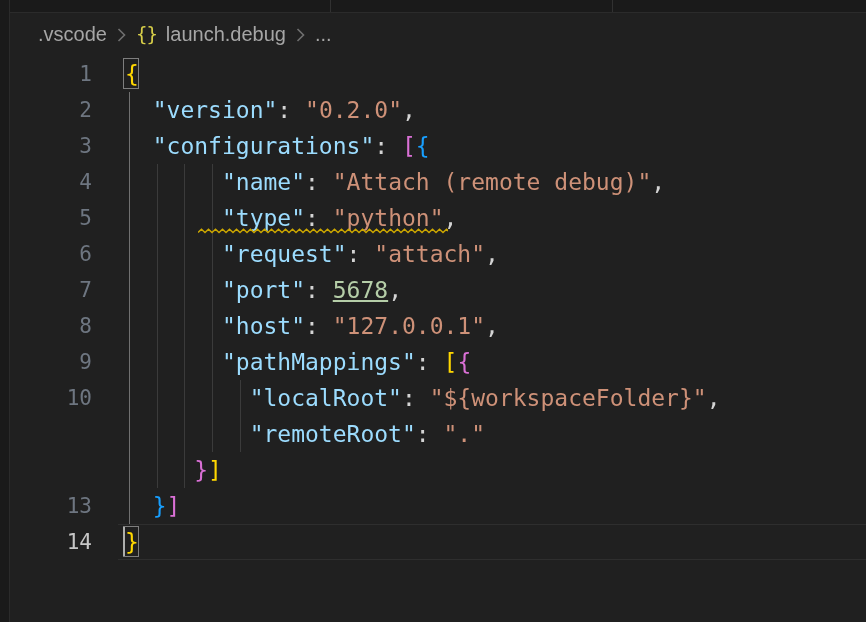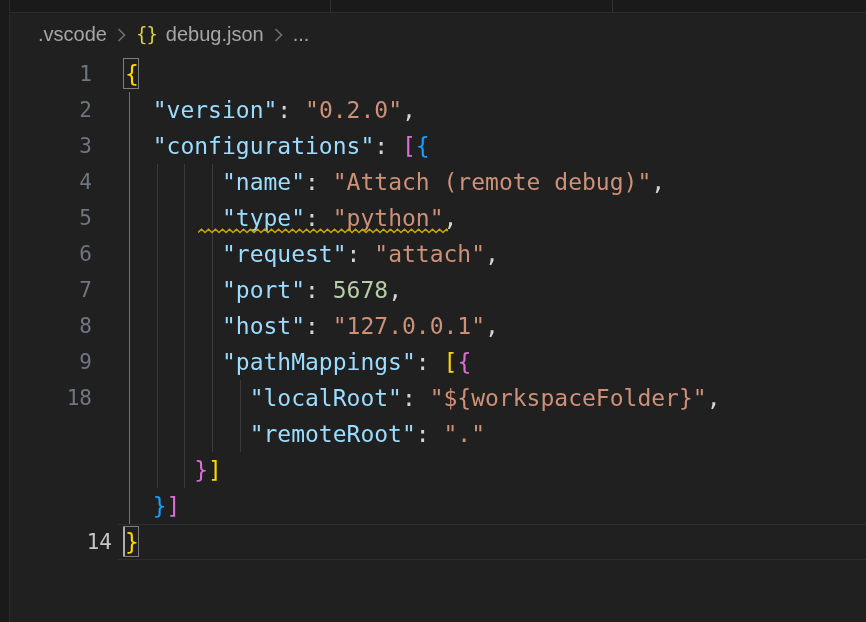--- a/index.html
+++ b/index.html
@@ -16,28 +16,28 @@
               font-size:20px;color:var(--bc,#A6A6A6);}
   .bc-item{cursor:default;}
   .bc-icon{font-family:"DejaVu Sans Mono",monospace;font-size:19px;color:var(--json-icon,#D7CE49);
            letter-spacing:-1px;transform:translateY(-1px);}
   .bc-chev{flex:0 0 auto;}
   
   .editor{position:absolute;left:0;top:56px;right:0;}
   .line{position:relative;height:36px;width:100%;}
   .gutter{position:absolute;left:0;top:0;width:92px;height:36px;line-height:36px;text-align:right;
           font-family:"DejaVu Sans Mono",monospace;font-size:21px;color:var(--lnum,#6E7681);}
-  .line.active .gutter{color:var(--lnum-active,#C6C6C6);margin-left:20px;}
+  .line.active .gutter{color:var(--lnum-active,#C6C6C6);}
   .code{position:absolute;left:125px;top:0;right:0;height:36px;line-height:36px;white-space:pre;
         font-family:"DejaVu Sans Mono",monospace;font-size:23px;color:var(--pun,#D4D4D4);}
   .txt{position:relative;z-index:2;}
   .tk-pl{color:var(--pun,#D4D4D4);}
   .tk-key{color:var(--key,#9CDCFE);}
   .tk-str{color:var(--str,#CE9178);}
-  .tk-num{color:var(--num,#B5CEA8);}
+  .tk-num{color:var(--num,#B5CEA8);text-decoration:underline;}
   .tk-pun{color:var(--pun,#D4D4D4);}
   .tk-b1{color:var(--b1,#FFD700);}
   .tk-b2{color:var(--b2,#DA70D6);}
   .tk-b3{color:var(--b3,#179FFF);}
   .guide{position:absolute;top:0;bottom:0;width:1px;background:var(--guide,#3B3B3B);z-index:0;}
   .guide.on{background:var(--guide-active,#707070);}
   .match-box{position:absolute;width:16px;height:31px;top:2px;border:1px solid var(--match,#7E7E7E);
              z-index:1;box-sizing:border-box;}
   .cursor{position:absolute;width:2px;height:29px;top:3px;background:var(--cursor,#AEAFAD);z-index:4;}
   .cur-line{position:absolute;left:118px;right:0;top:0;height:36px;box-sizing:border-box;
@@ -52,21 +52,21 @@
   <div class="top-strip"></div>
   <div class="tab-sep" style="left:330px"></div>
   <div class="tab-sep" style="left:612px"></div>
 
   <div class="breadcrumb">
     <span class="bc-item">.vscode</span>
     <svg class="bc-chev" width="11" height="18" viewBox="0 0 11 18">
         <polyline points="2.5,3 8.5,9 2.5,15" fill="none" stroke="#6F6F6F" stroke-width="1.6"></polyline>
       </svg>
     <span class="bc-icon">{}</span>
-    <span class="bc-item">debug.json</span>
+    <span class="bc-item">launch.debug</span>
     <svg class="bc-chev" width="11" height="18" viewBox="0 0 11 18">
         <polyline points="2.5,3 8.5,9 2.5,15" fill="none" stroke="#6F6F6F" stroke-width="1.6"></polyline>
       </svg>
     <span class="bc-item">...</span>
   </div>
 
   <div class="editor" id="editor">
       <div class="line">
         <div class="gutter">1</div>
         <div class="code"><div class="match-box" style="left: -2px;"></div><span class="txt"><span class="tk-b1">{</span></span></div>
@@ -99,30 +99,31 @@
       </div>
       <div class="line">
         <div class="gutter">8</div>
         <div class="code"><div class="guide on" style="left: 4px;"></div><div class="guide" style="left: 31.694px;"></div><div class="guide" style="left: 59.388px;"></div><div class="guide" style="left: 87.082px;"></div><span class="txt"><span class="tk-pl">       </span><span class="tk-key">"host"</span><span class="tk-pun">:</span><span class="tk-pl"> </span><span class="tk-str">"127.0.0.1"</span><span class="tk-pun">,</span></span></div>
       </div>
       <div class="line">
         <div class="gutter">9</div>
         <div class="code"><div class="guide on" style="left: 4px;"></div><div class="guide" style="left: 31.694px;"></div><div class="guide" style="left: 59.388px;"></div><div class="guide" style="left: 87.082px;"></div><span class="txt"><span class="tk-pl">       </span><span class="tk-key">"pathMappings"</span><span class="tk-pun">:</span><span class="tk-pl"> </span><span class="tk-b1">[</span><span class="tk-b2">{</span></span></div>
       </div>
       <div class="line">
-        <div class="gutter">18</div>
+        <div class="gutter">10</div>
         <div class="code"><div class="guide on" style="left: 4px;"></div><div class="guide" style="left: 31.694px;"></div><div class="guide" style="left: 59.388px;"></div><div class="guide" style="left: 87.082px;"></div><div class="guide" style="left: 114.776px;"></div><span class="txt"><span class="tk-pl">         </span><span class="tk-key">"localRoot"</span><span class="tk-pun">:</span><span class="tk-pl"> </span><span class="tk-str">"${workspaceFolder}"</span><span class="tk-pun">,</span></span></div>
       </div>
       <div class="line">
         <div class="code"><div class="guide on" style="left: 4px;"></div><div class="guide" style="left: 31.694px;"></div><div class="guide" style="left: 59.388px;"></div><div class="guide" style="left: 87.082px;"></div><div class="guide" style="left: 114.776px;"></div><span class="txt"><span class="tk-pl">         </span><span class="tk-key">"remoteRoot"</span><span class="tk-pun">:</span><span class="tk-pl"> </span><span class="tk-str">"."</span></span></div>
       </div>
       <div class="line">
         <div class="code"><div class="guide on" style="left: 4px;"></div><div class="guide" style="left: 31.694px;"></div><div class="guide" style="left: 59.388px;"></div><span class="txt"><span class="tk-pl">     </span><span class="tk-b2">}</span><span class="tk-b1">]</span></span></div>
       </div>
       <div class="line">
+        <div class="gutter">13</div>
         <div class="code"><div class="guide on" style="left: 4px;"></div><span class="txt"><span class="tk-pl">  </span><span class="tk-b3">}</span><span class="tk-b2">]</span></span></div>
       </div>
       <div class="line active">
         <div class="cur-line"></div>
         <div class="gutter">14</div>
         <div class="code"><div class="match-box" style="left: -2px;"></div><div class="cursor" style="left: -2.5px;"></div><span class="txt"><span class="tk-b1">}</span></span></div>
       </div>
     </div>
 </div>
 

